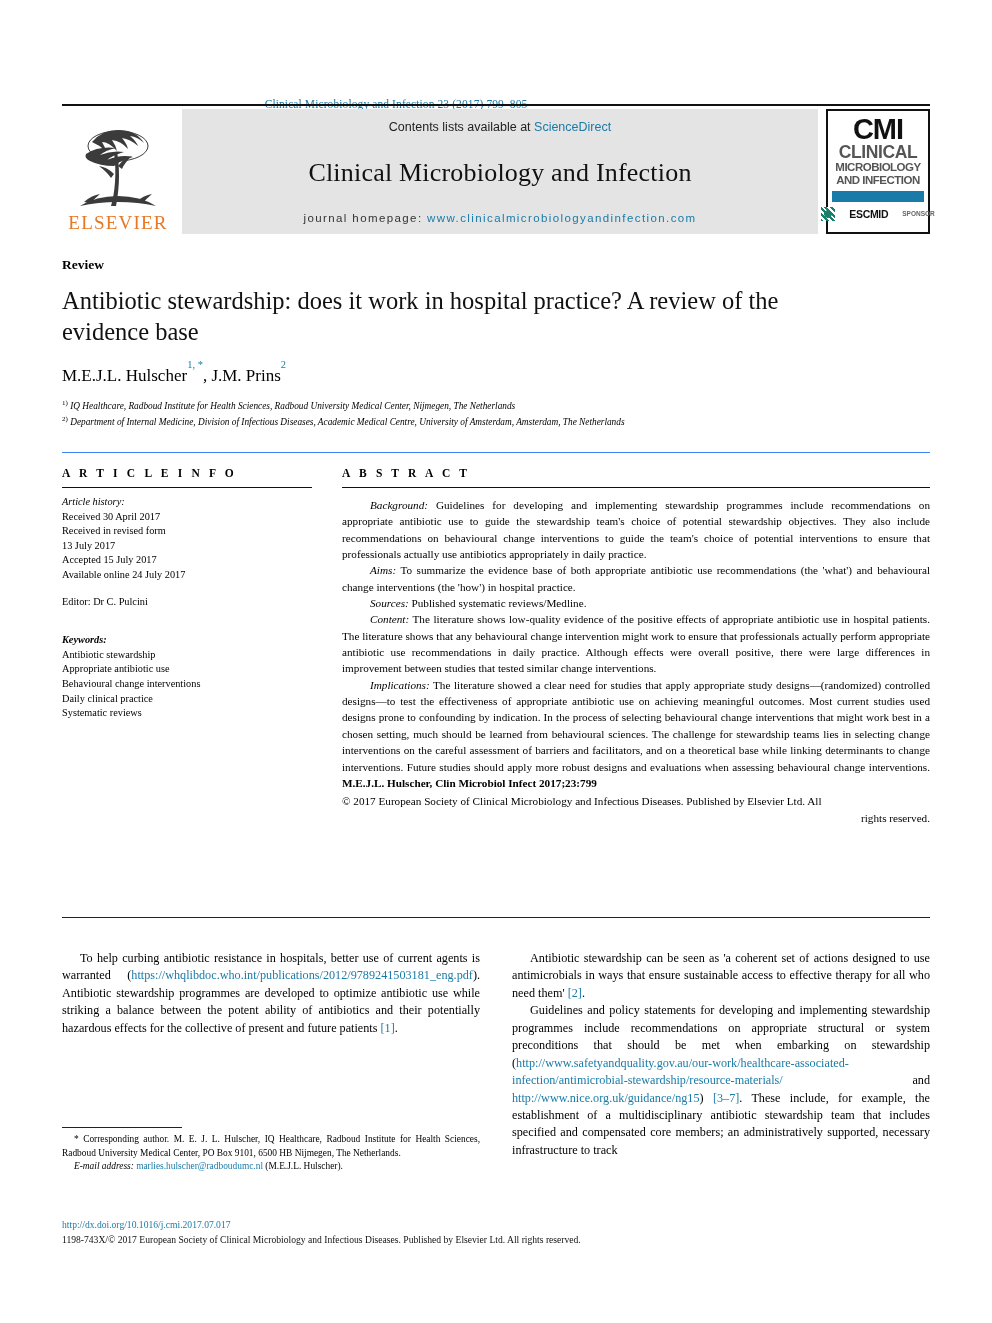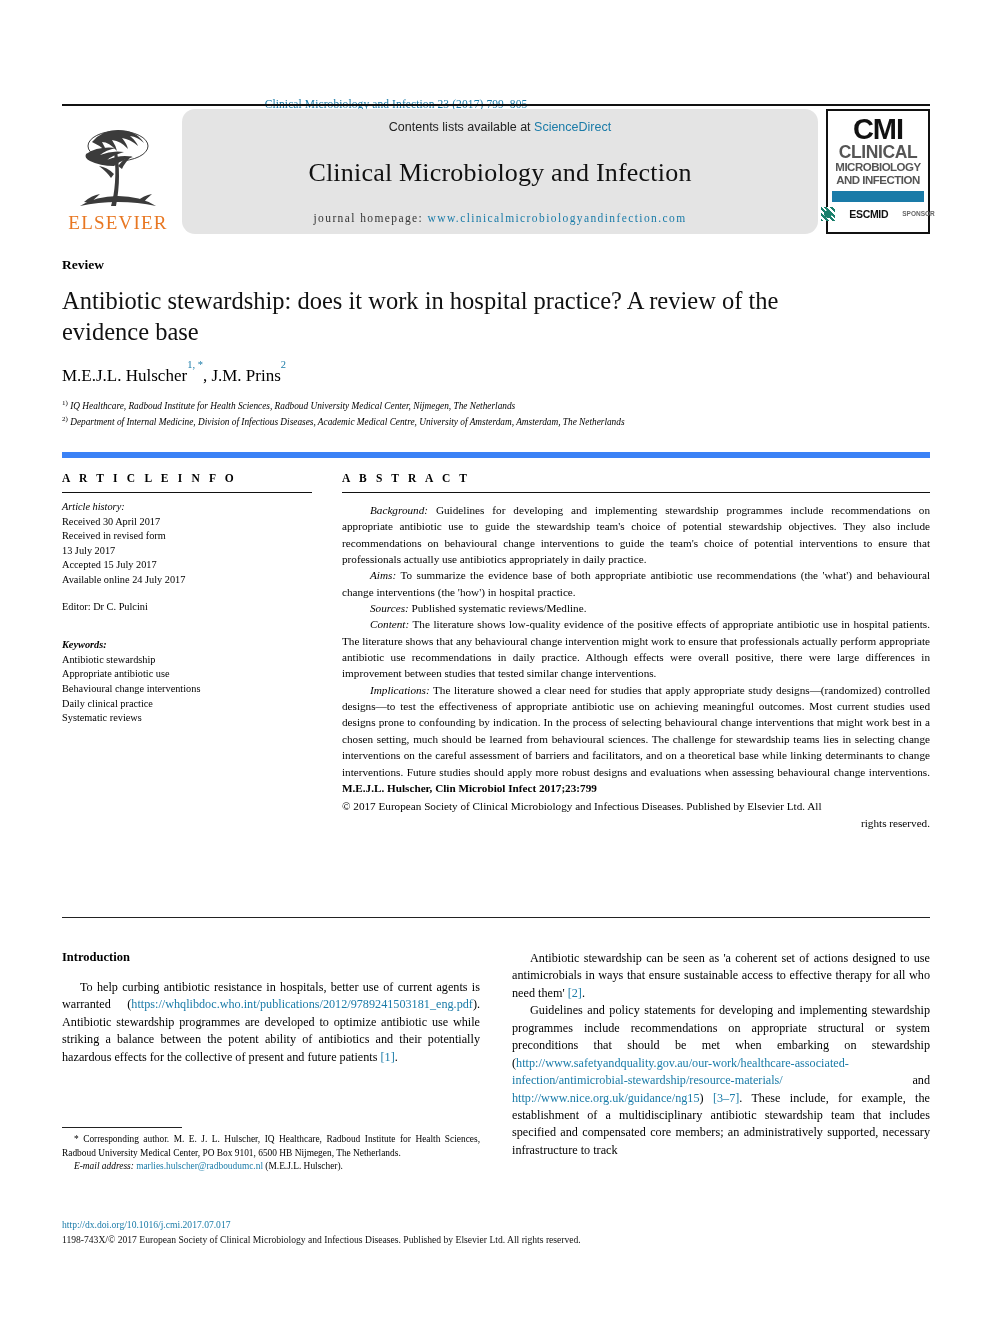--- a/index.html
+++ b/index.html
@@ -78,36 +78,35 @@
   }
   .mast-center {
     flex: 1 1 auto;
     background: #e4e4e4;
     display: flex;
     flex-direction: column;
     justify-content: space-between;
     align-items: center;
     padding: 11px 0 10px 0;
     margin: 0 8px;
-    border-radius: 13px;
   }
   .contents-line {
     font-size: 12.5px;
     color: #222;
     font-family: "Liberation Sans", sans-serif;
   }
   .journal-title {
     font-size: 26px;
     color: #111;
     font-family: "Liberation Serif", serif;
     letter-spacing: .2px;
   }
   .homepage-line {
     font-size: 11.5px;
-    font-family: Liberation Serif, serif;
+    font-family: Liberation Sans, sans-serif;
     letter-spacing: 1.4px;
     color: #333;
   }
   .homepage-line .link { letter-spacing: 1.4px; }
   .cmi-logo {
     flex: 0 0 104px;
     width: 104px;
     border: 2px solid #111;
     background: #fff;
     box-sizing: border-box;
@@ -201,21 +200,21 @@
     line-height: 1.5;
   }
   .affils sup { font-style: normal; font-size: 7px; }
 
   
   .panel {
     position: absolute;
     top: 452px;
     left: 62px;
     width: 868px;
-    border-top: 6px solid #3b82f6;
+    border-top: 1px solid #3b82f6;
     border-bottom: 1px solid #222;
     box-sizing: border-box;
     padding-top: 14px;
     padding-bottom: 12px;
     height: 466px;
   }
   .panel-cols { display: flex; }
   .col-info { width: 250px; flex: 0 0 250px; padding-right: 20px; }
   .col-abs  { flex: 1 1 auto; padding-left: 10px; }
 
@@ -403,21 +402,20 @@
           <p class="abs-p"><span class="lead">Implications:</span><span> The literature showed a clear need for studies that apply appropriate study designs—(randomized) controlled designs—to test the effectiveness of appropriate antibiotic use on achieving meaningful outcomes. Most current studies used designs prone to confounding by indication. In the process of selecting behavioural change interventions that might work best in a chosen setting, much should be learned from behavioural sciences. The challenge for stewardship teams lies in selecting change interventions on the careful assessment of barriers and facilitators, and on a theoretical base while linking determinants to change interventions. Future studies should apply more robust designs and evaluations when assessing behavioural change interventions. </span><span class="cite-bold">M.E.J.L. Hulscher, Clin Microbiol Infect 2017;23:799</span></p>
           <p class="abs-p copy-line"><span>© 2017 European Society of Clinical Microbiology and Infectious Diseases. Published by Elsevier Ltd. All</span><span class="tailright">rights reserved.</span></p>
         </div>
       </div>
 
     </div>
   </div>
 
   <div class="body-cols">
     <div class="bcol">
-      <div class="h2">Introduction</div>
       <p class="bp"><span>To help curbing antibiotic resistance in hospitals, better use of current agents is warranted (</span><span class="link">https://whqlibdoc.who.int/publications/2012/9789241503181_eng.pdf</span><span>). Antibiotic stewardship programmes are developed to optimize antibiotic use while striking a balance between the potent ability of antibiotics and their potentially hazardous effects for the collective of present and future patients </span><span class="jref">[1]</span><span>.</span></p>
     </div>
 
     <div class="bcol">
       <p class="bp"><span>Antibiotic stewardship can be seen as 'a coherent set of actions designed to use antimicrobials in ways that ensure sustainable access to effective therapy for all who need them' </span><span class="jref">[2]</span><span>.</span></p>
       <p class="bp"><span>Guidelines and policy statements for developing and implementing stewardship programmes include recommendations on appropriate structural or system preconditions that should be met when embarking on stewardship (</span><span class="link">http://www.safetyandquality.gov.au/our-work/healthcare-associated-infection/antimicrobial-stewardship/resource-materials/</span><span> and </span><span class="link">http://www.nice.org.uk/guidance/ng15</span><span>) </span><span class="jref">[3–7]</span><span>. These include, for example, the establishment of a multidisciplinary antibiotic stewardship team that includes specified and compensated core members; an administratively supported, necessary infrastructure to track</span></p>
     </div>
   </div>
 
   <div class="footnote">

